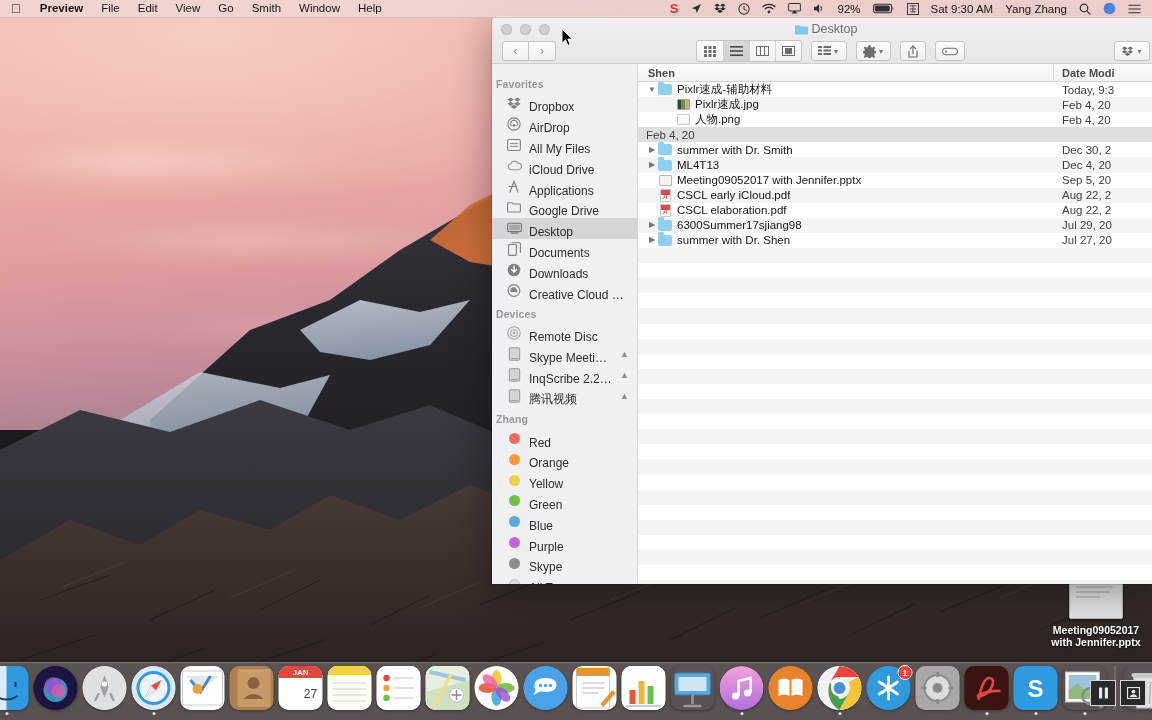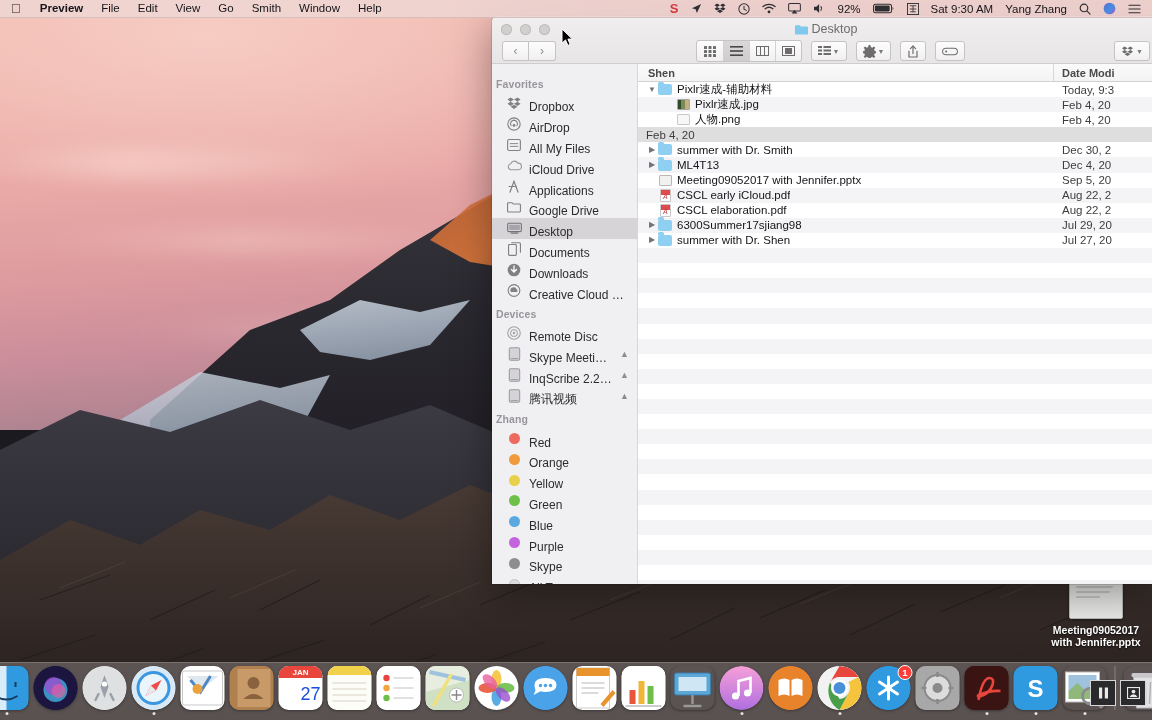--- a/index.html
+++ b/index.html
@@ -917,21 +917,21 @@
           <rect x="8" y="3" width="33" height="38" fill="#c79a68"></rect>
           <circle cx="24" cy="17" r="6" fill="#8b6240"></circle>
           <path d="M14 33 q10 -10 20 0 Z" fill="#8b6240"></path>
         </svg>
       </div>
       <span class="run off"></span>
     </div>
     <div class="dk">
       <div class="ico" style="background:#fff;flex-direction:column;">
         <div style="width:100%;height:12px;background:#e8453c;color:#fff;font-size:8px;font-weight:bold;display:flex;align-items:center;justify-content:center;">JAN</div>
-        <div style="flex:1;display:flex;align-items:center;justify-content:center;font-size:18px;color:#1d4ed8;margin-left:20px;">27</div>
+        <div style="flex:1;display:flex;align-items:center;justify-content:center;font-size:12px;color:#404040;margin-left:20px;">27</div>
       </div>
       <span class="run off"></span>
     </div>
     <div class="dk">
       <div class="ico " style="background:#fdfdf7">
         <svg width="44" height="44" viewBox="0 0 44 44">
           <rect width="44" height="44" fill="#fdfdf7"></rect>
           <rect width="44" height="9" fill="#f2d14a"></rect>
           <g stroke="#e2e0d6" stroke-width="1.4">
             <path d="M5 17 L39 17 M5 23 L39 23 M5 29 L39 29 M5 35 L39 35"></path>

